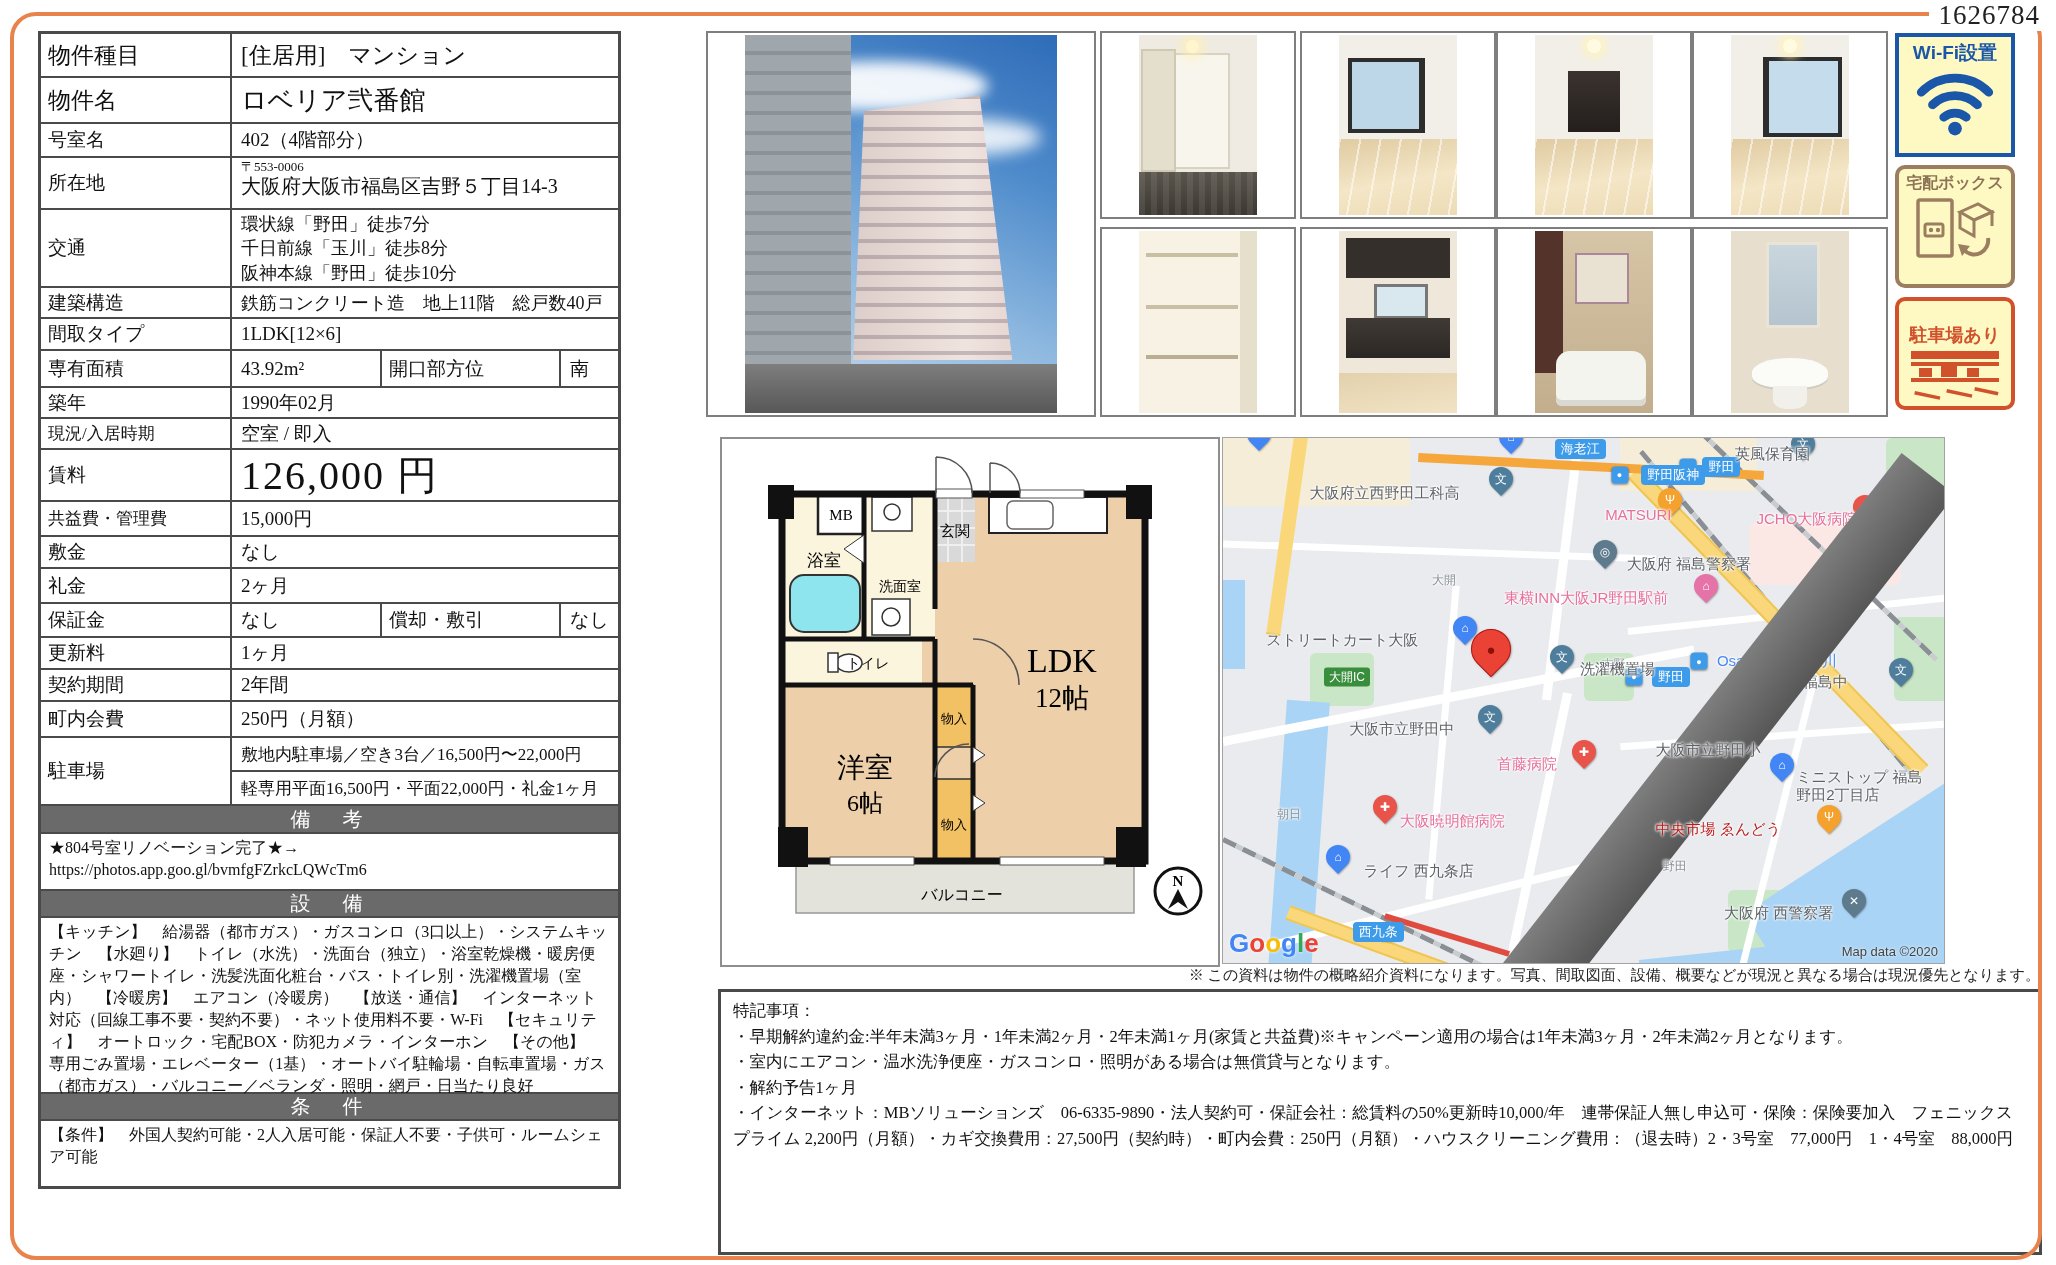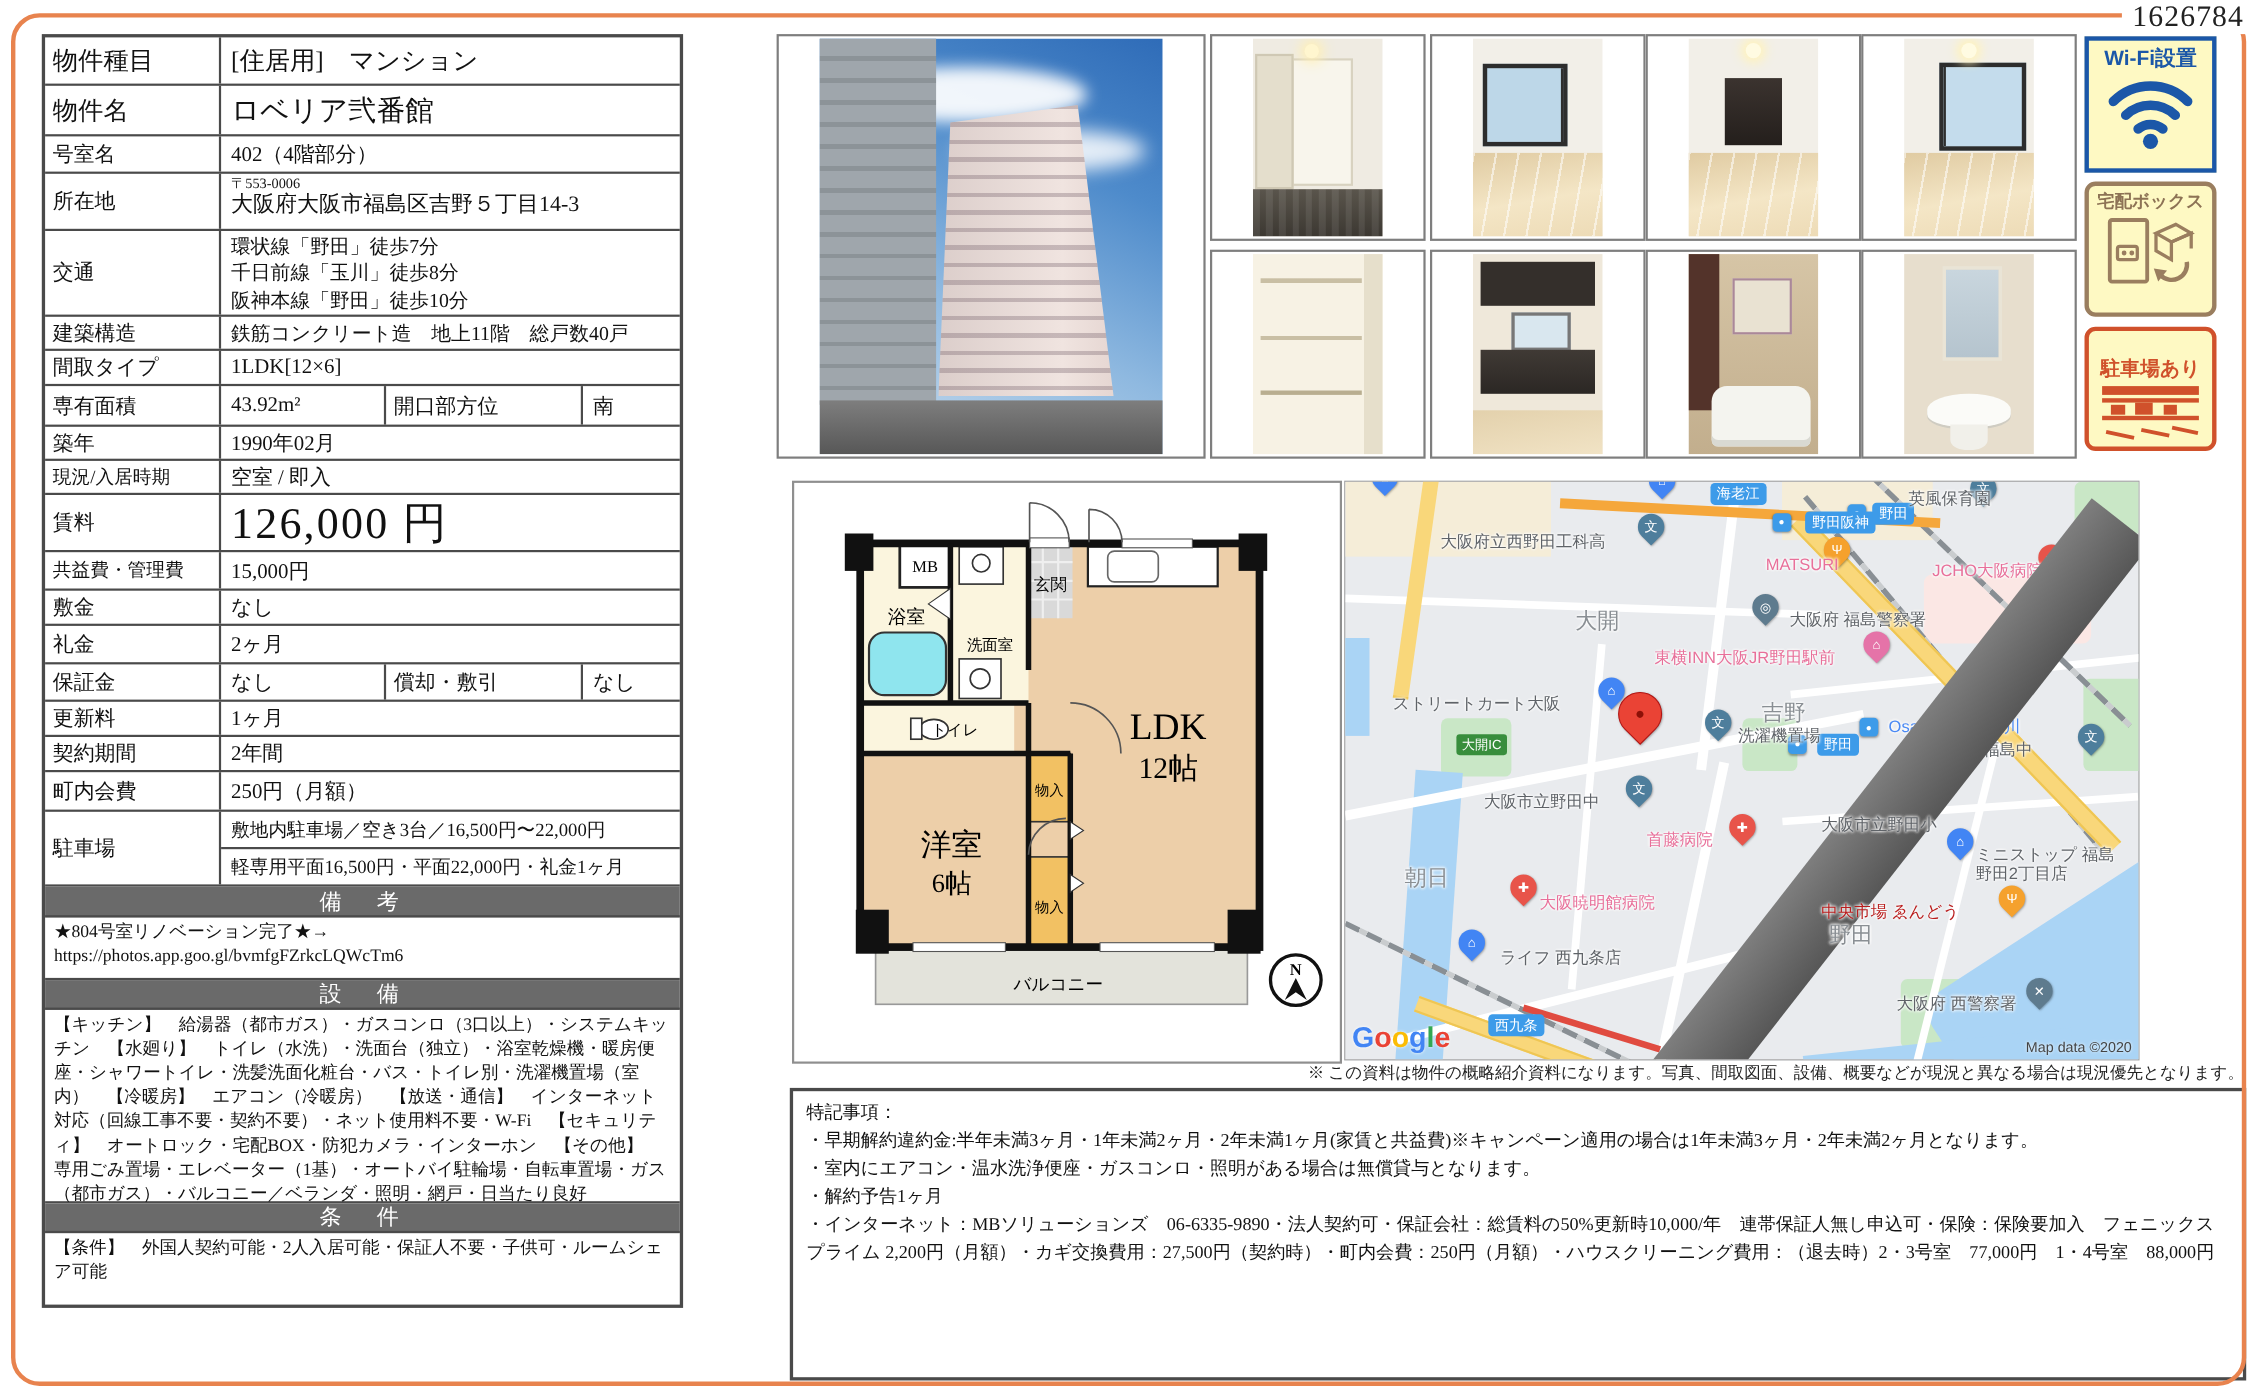--- a/index.html
+++ b/index.html
@@ -7,21 +7,21 @@
           font-family:"Liberation Serif", serif;color:#111;}
   
   #frame{position:absolute;left:10px;top:12px;right:14px;bottom:5px;border:4px solid #E8834E;
          border-radius:26px;pointer-events:none;z-index:4;}
   #docid{position:absolute;top:0;right:6px;z-index:5;background:#fff;padding:0 10px;
          font-size:27px;letter-spacing:1px;color:#222;}
   
   #ptable{position:absolute;left:38px;top:31px;width:577px;border:3px solid #4A4A4A;background:#fff;z-index:3;}
   #ptable *{box-sizing:border-box;}
   .trow{display:flex;border-bottom:2px solid #4A4A4A;align-items:stretch;}
-  .tl{width:160px;border-right:2px solid #4A4A4A;padding:1px 7px;display:flex;align-items:center;font-size:19px;}
+  .tl{width:191px;border-right:2px solid #4A4A4A;padding:1px 7px;display:flex;align-items:center;font-size:19px;}
   .tl.big{font-size:23px;}
   .tv{flex:1;padding:1px 9px;display:flex;align-items:center;font-size:19px;}
   .tv.big{font-size:23px;}
   .tv.huge{font-size:26px;}
   .tv.rent{font-size:40px;letter-spacing:2px;}
   .tmid{border-left:2px solid #4A4A4A;}
   .tv.w148{flex:none;width:148px;}
   .tl.w179{width:179px;border-right:none;border-left:2px solid #4A4A4A;}
   .addr{display:block;line-height:1.15;padding-top:2px;}
   .addr .pc{font-size:13px;display:block;}
@@ -107,21 +107,21 @@
   .green{background:#C9E7C6;border-radius:6px;}
   .beige{background:#F5EDD8;}
   .pinkzone{background:#FBE7E4;border-radius:8px;}
   .yellowrd{background:#F9D77A;border-top:2px solid #EFC653;border-bottom:2px solid #EFC653;}
   .orangerd{background:#F5A73B;}
   .redrd{background:#E04B40;}
   .rail{background:repeating-linear-gradient(90deg,#898F94 0 14px,#C9CCCE 14px 22px);}
   .whiterd{background:#FFFFFF;}
   .mlabel{position:absolute;white-space:nowrap;font-size:15px;color:#5F6368;z-index:6;
           text-shadow:0 0 3px #fff,0 0 3px #fff,0 0 3px #fff;transform:translateY(-50%);}
-  .mlabel.area{color:#8A8F94;font-size:20px;}
+  .mlabel.area{color:#8A8F94;font-size:12px;margin-top:16px;}
   .mlabel.pink{color:#E8709A;}
   .mlabel.blue{color:#4A89F4;}
   .mlabel.orange{color:#b91c1c;}
   .mlabel.road{color:#7F8A93;font-size:12px;}
   .mlabel.stationbadge{background:#3D9BE9;color:#fff;font-size:13px;padding:1px 6px;border-radius:4px;text-shadow:none;}
   .mlabel.ic{background:#388E3C;color:#fff;font-size:12px;padding:1px 5px;border-radius:3px;text-shadow:none;}
   .mpin{position:absolute;width:24px;height:24px;border-radius:50% 50% 50% 0;
         transform:translate(-50%,-100%) rotate(-45deg);box-shadow:0 1px 2px rgba(0,0,0,.35);z-index:5;}
   .mpin>span{position:absolute;inset:0;display:flex;align-items:center;justify-content:center;
         transform:rotate(45deg);color:#fff;font-size:12px;}

